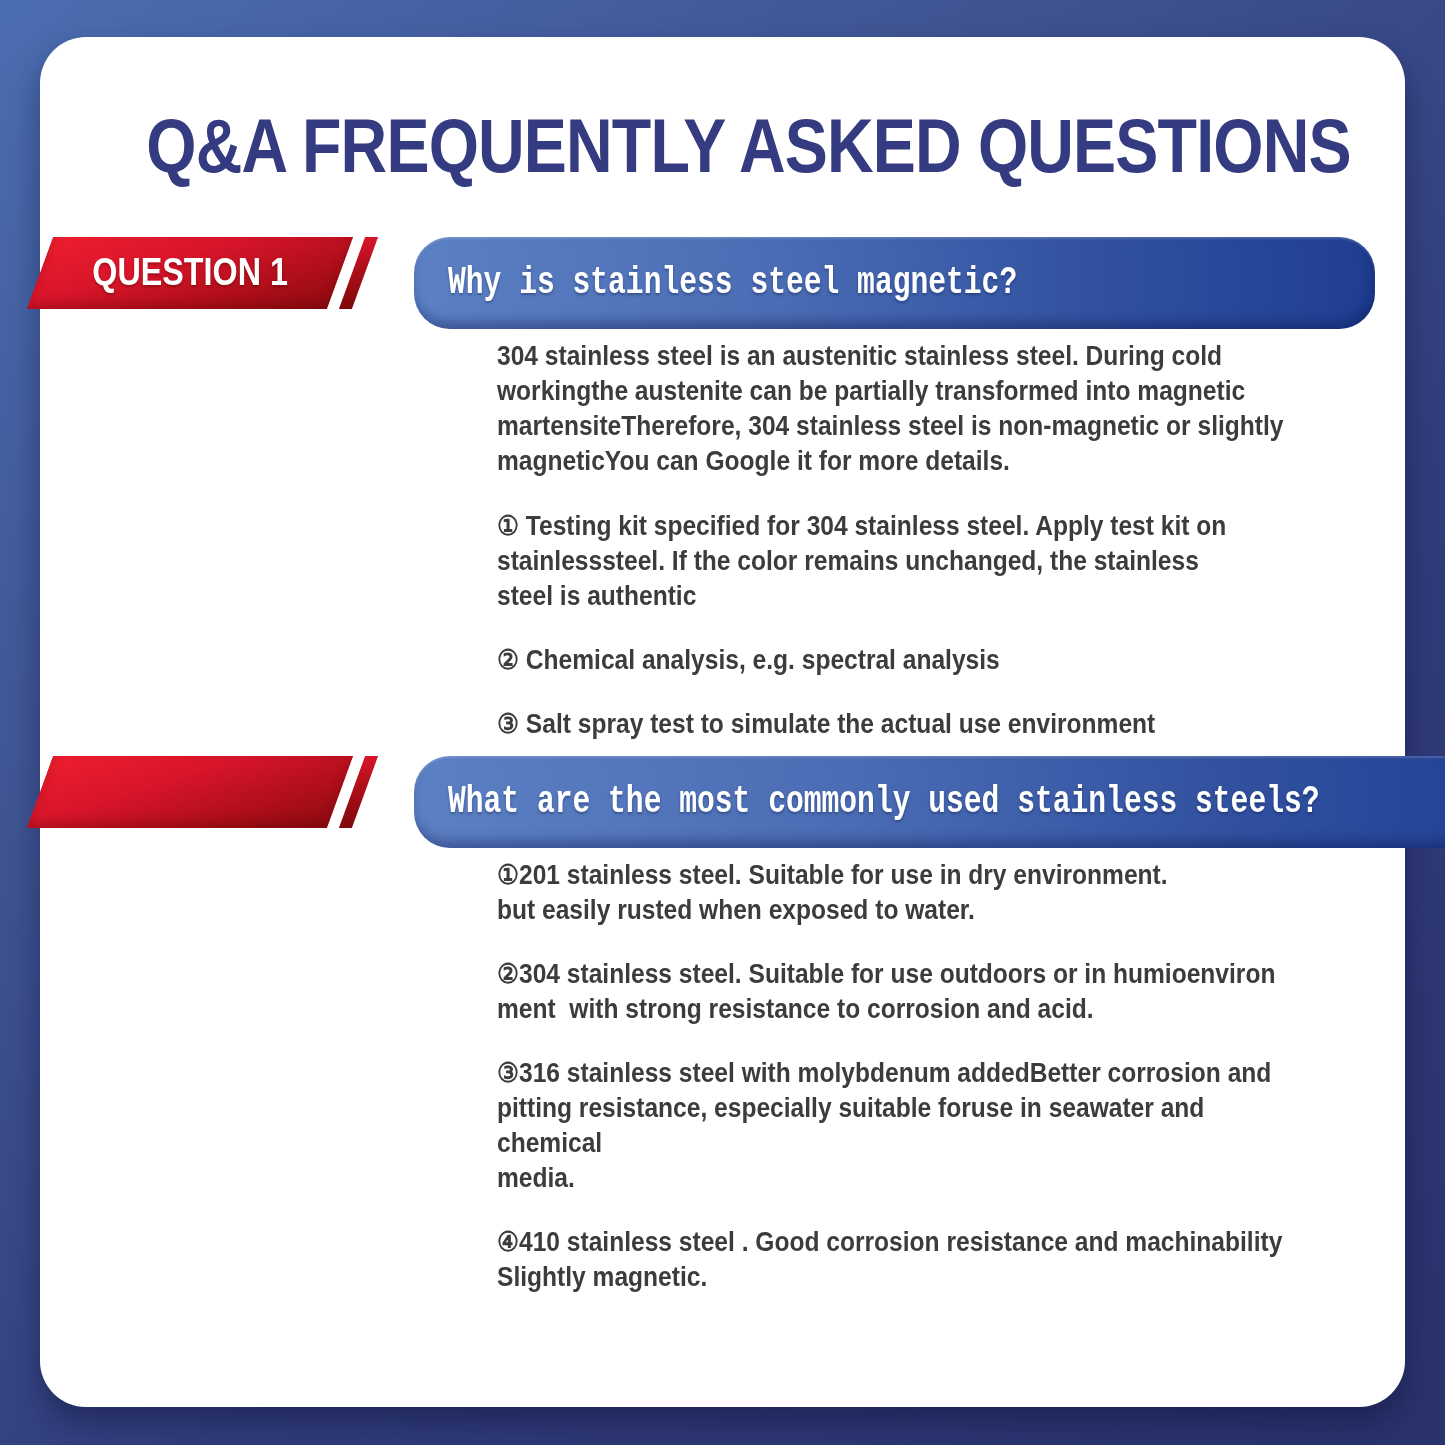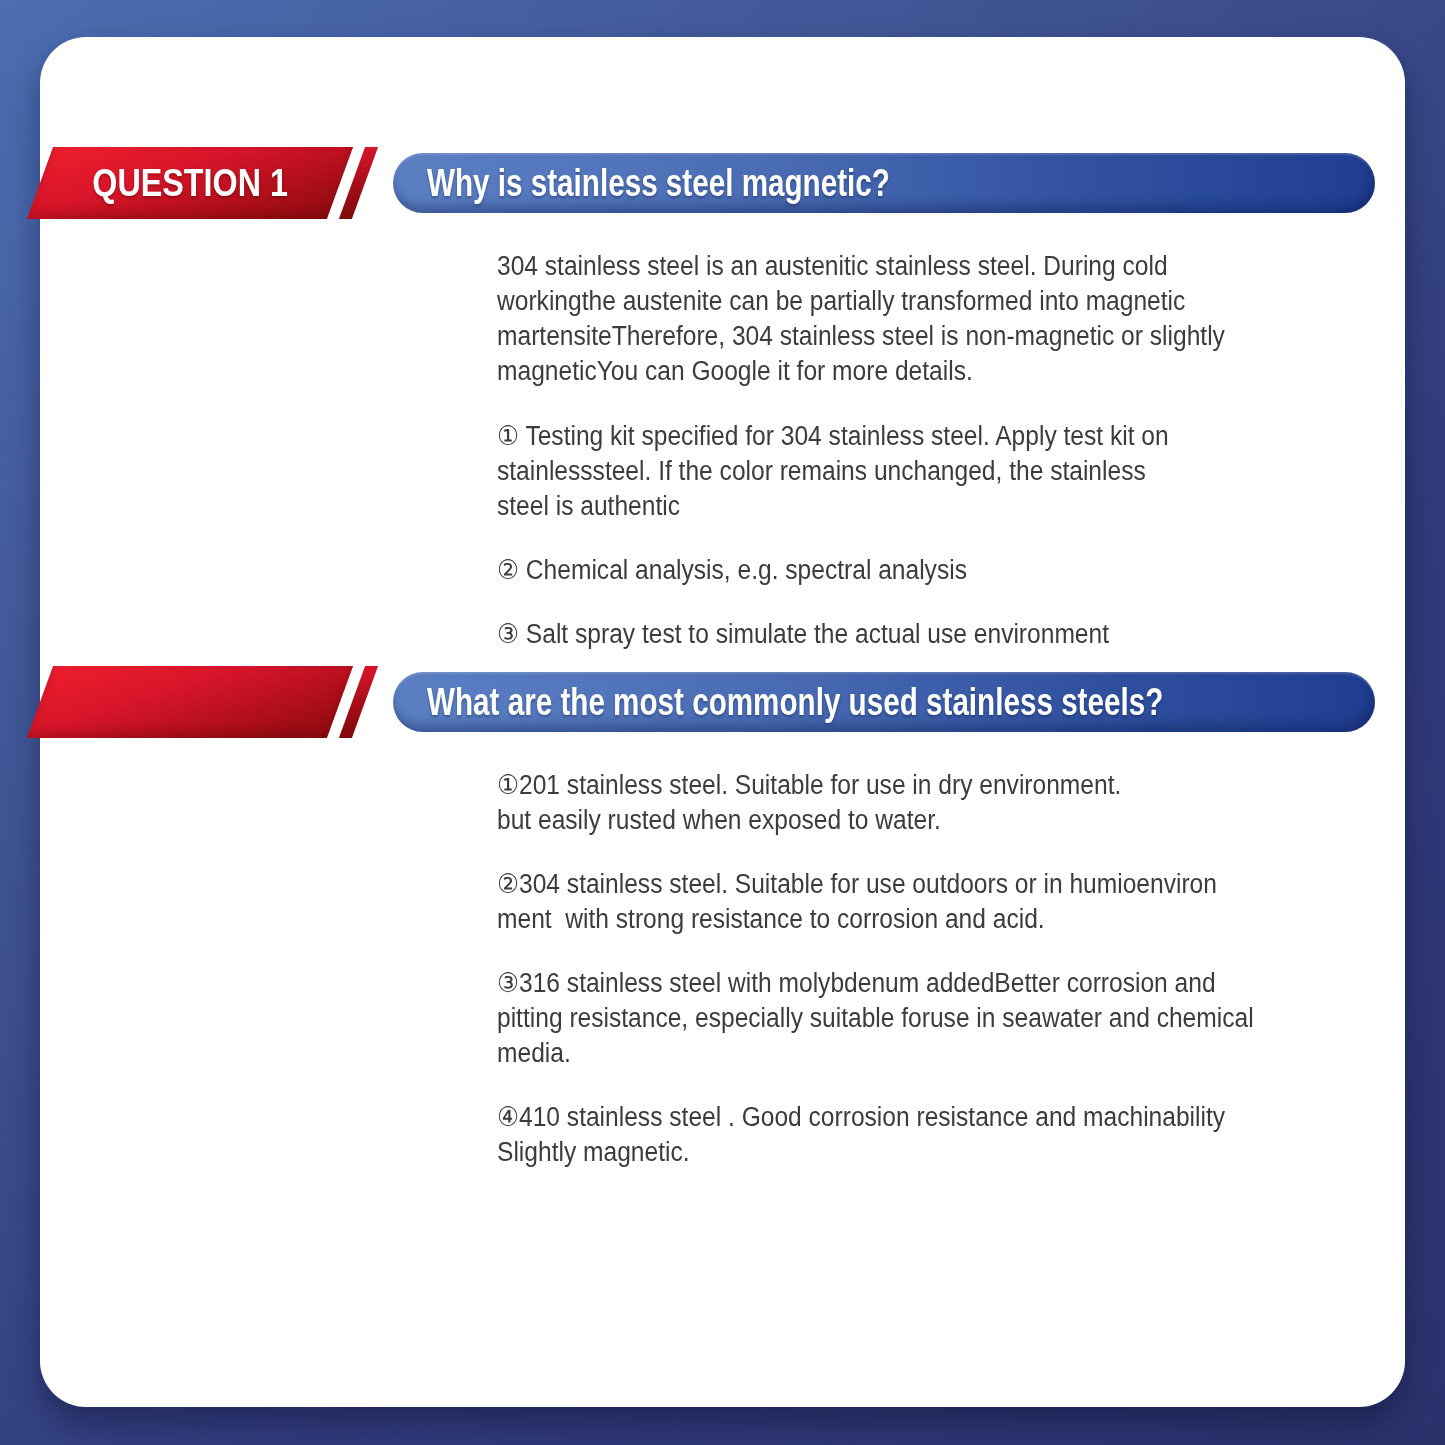--- a/index.html
+++ b/index.html
@@ -17,22 +17,22 @@
   .title{
     margin:0;text-align:center;line-height:1.18;
     font-size:76px;font-weight:bold;color:#343b80;
   }
   .title .squeeze{
     display:inline-block;transform:scaleX(0.85);transform-origin:50% 50%;
     letter-spacing:-1px;white-space:nowrap;
   }
   .qa{margin:0;}
   .qa .row{
-    display:flex;align-items:center;
-    padding-right:30px;height:72px;
+    display:flex;align-items:flex-start;
+    padding-right:30px;height:72px;gap:21px;
   }
   .qa:nth-of-type(1) .row{margin-top:46px;}
   .qa:nth-of-type(2) .row{margin-top:32px;}
   .qa:nth-of-type(3) .row{margin-top:14px;}
   .badge{position:relative;width:353px;height:72px;flex:0 0 auto;}
   .badge-main{
     position:absolute;left:0;top:0;width:300px;height:72px;
     transform:skewX(-20deg);
     background:linear-gradient(160deg,#ee1e2e 0%,#d8152a 38%,#b30f1b 70%,#8d0b10 100%);
     box-shadow:inset 0 -6px 10px rgba(80,0,0,.25);
@@ -45,43 +45,45 @@
   .badge-label-wrap{
     position:absolute;left:0;top:0;width:300px;height:72px;
     display:flex;align-items:center;justify-content:center;
   }
   .badge-label{
     display:inline-block;transform:scaleX(0.85);transform-origin:50% 50%;
     font-size:38px;font-weight:bold;color:#ffffff;white-space:nowrap;
     text-shadow:0 2px 3px rgba(60,0,0,.35);
   }
   .banner{
-    flex:1 1 auto;height:60px;border-radius:36px;
+    flex:1 1 auto;height:92px;border-radius:36px;
     display:flex;align-items:center;padding-left:34px;box-sizing:border-box;
     background:linear-gradient(90deg,#5c80c4 0%,#4a6cb4 38%,#30509f 72%,#1f3e92 100%);
     box-shadow:inset -3px -7px 12px rgba(10,22,75,.38), inset 0 2px 2px rgba(255,255,255,.18);
+    font-family:Liberation Mono, monospace;
   }
   .banner-label{
     display:inline-block;white-space:nowrap;transform-origin:0 50%;
     transform:scaleX(0.78);
     font-size:38px;font-weight:bold;color:#ffffff;
     text-shadow:0 2px 3px rgba(10,20,60,.35);
   }
-  .answers{margin-top:30px;padding-left:457px;padding-right:40px;}
+  .answers{margin-top:30px;padding-left:457px;padding-right:40px;font-weight:bold;}
   .para{
     margin:0 0 29px 0;white-space:pre-wrap;
     font-size:27px;line-height:35px;color:#3c3c3c;
     transform:scaleX(0.91);transform-origin:0 0;
   }
   .para:last-child{margin-bottom:0;}
 </style>
 </head>
 <body>
 
 <div class="card">
+  <h1 class="title"><span class="squeeze">Q&amp;A FREQUENTLY ASKED QUESTIONS</span></h1>
   <div id="faq-list">
   <section class="qa">
     <div class="row">
       <div class="badge">
         <div class="badge-main"></div>
         <div class="badge-slash"></div>
         <div class="badge-label-wrap">
           <span class="badge-label">QUESTION 1</span>
         </div>
       </div>

